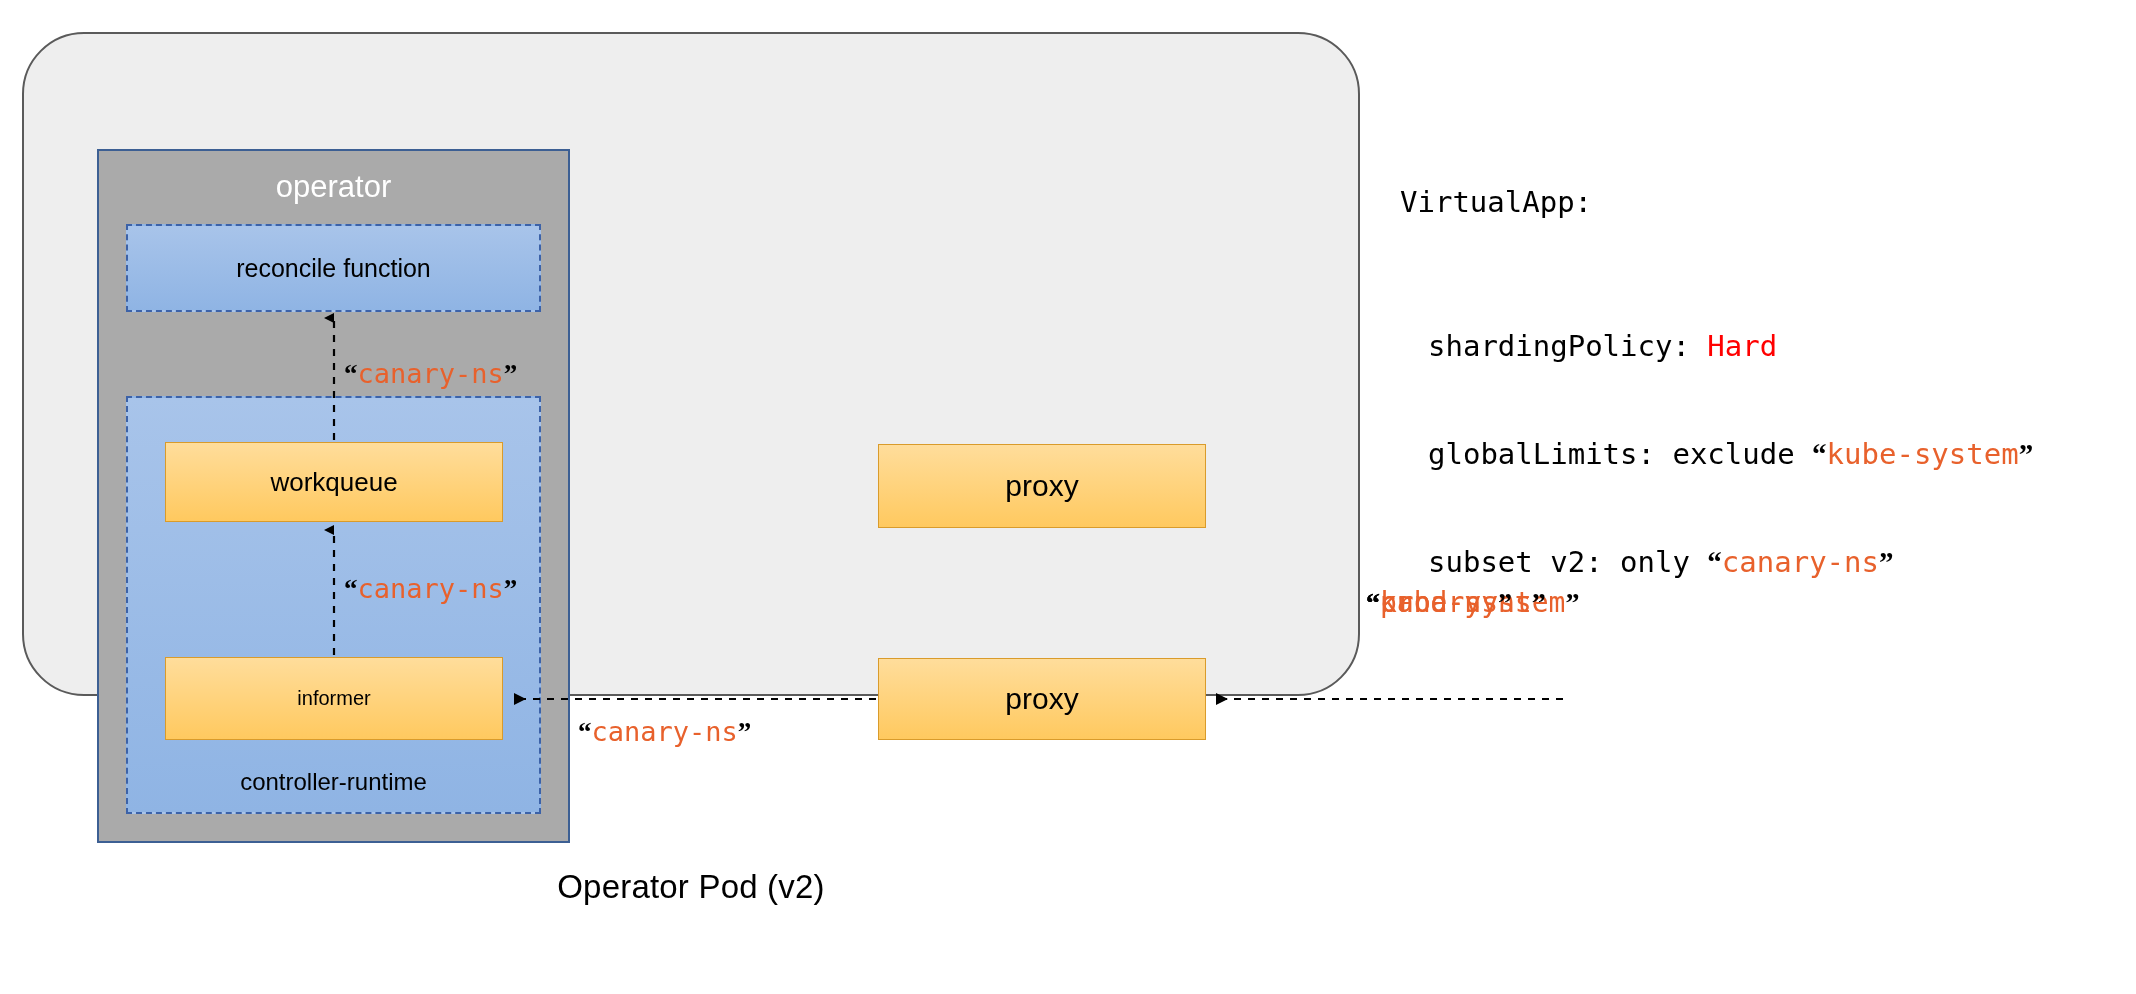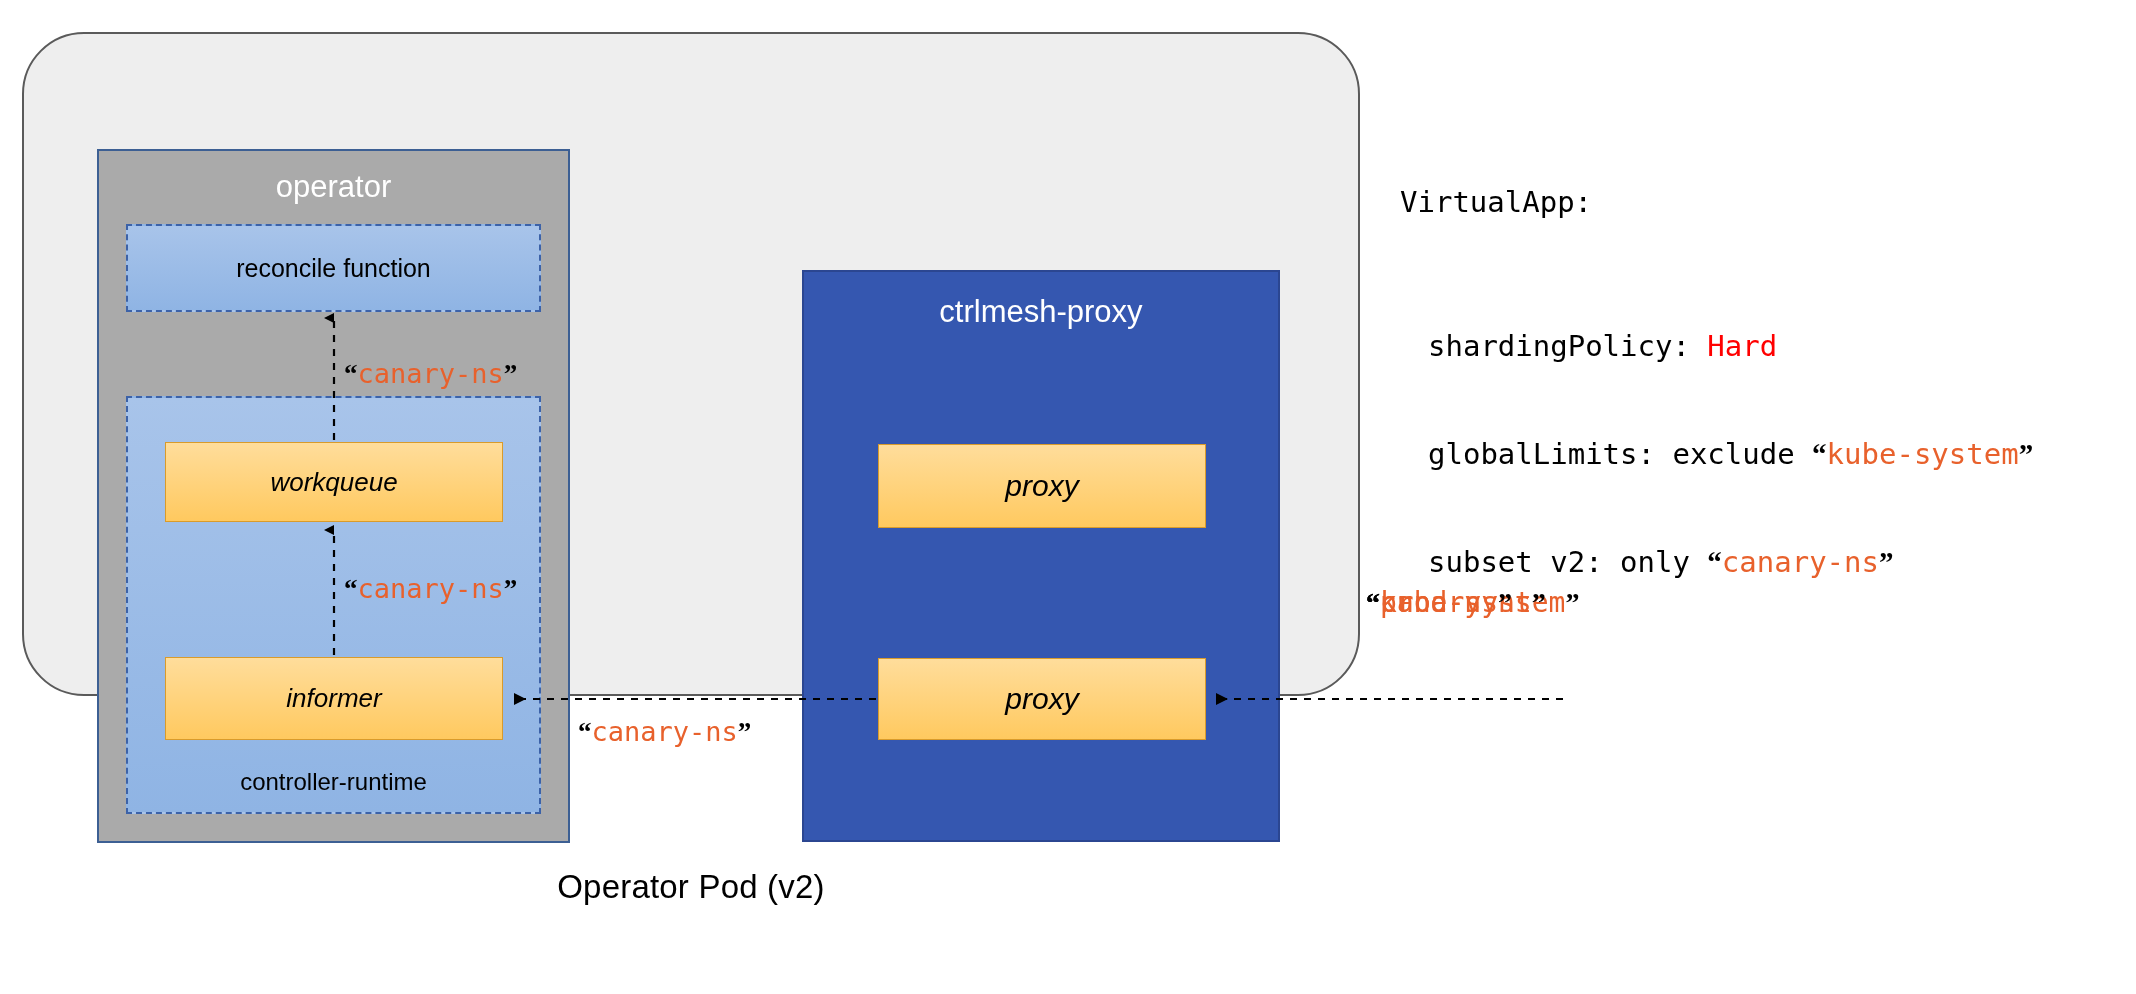--- a/index.html
+++ b/index.html
@@ -108,35 +108,34 @@
   
   .orange-box {
     position: absolute;
     background: linear-gradient(to bottom, #ffdd9b 0%, #ffc95f 100%);
     border: 1px solid #d99b2b;
     box-sizing: border-box;
     display: flex;
     align-items: center;
     justify-content: center;
     color: #000000;
-    font-style: italic;
   }
   .workqueue-box {
     left: 165px;
     top: 440px;
     width: 338px;
     height: 80px;
     font-size: 26px;
   }
   .informer-box {
     left: 165px;
     top: 655px;
     width: 338px;
     height: 83px;
-    font-size: 26px;
+    font-size: 20px;
   }
   .filter-box {
     left: 878px;
     top: 442px;
     width: 328px;
     height: 84px;
     font-size: 30px;
   }
   .proxy-box {
     left: 878px;
@@ -258,23 +257,20 @@
   </div>
 
   <div class="ctrl-runtime-box">
     <div class="ctrl-runtime-label">controller-runtime</div>
   </div>
 
   <div class="orange-box workqueue-box">workqueue</div>
 
   <div class="orange-box informer-box">informer</div>
 
-  <div class="ctrlmesh-box">
-    <div class="ctrlmesh-title">ctrlmesh-proxy</div>
-  </div>
 
   <div class="orange-box filter-box">proxy</div>
 
   <div class="orange-box proxy-box">proxy</div>
 
 
   <svg class="edges" viewBox="0 0 2136 994" xmlns="http://www.w3.org/2000/svg">
     <defs>
       <marker id="arrow-up" markerWidth="12" markerHeight="12" refX="6" refY="10" orient="auto" markerUnits="userSpaceOnUse">
         <path d="M 1 10 L 6 0 L 11 10 Z" fill="#000000"></path>

